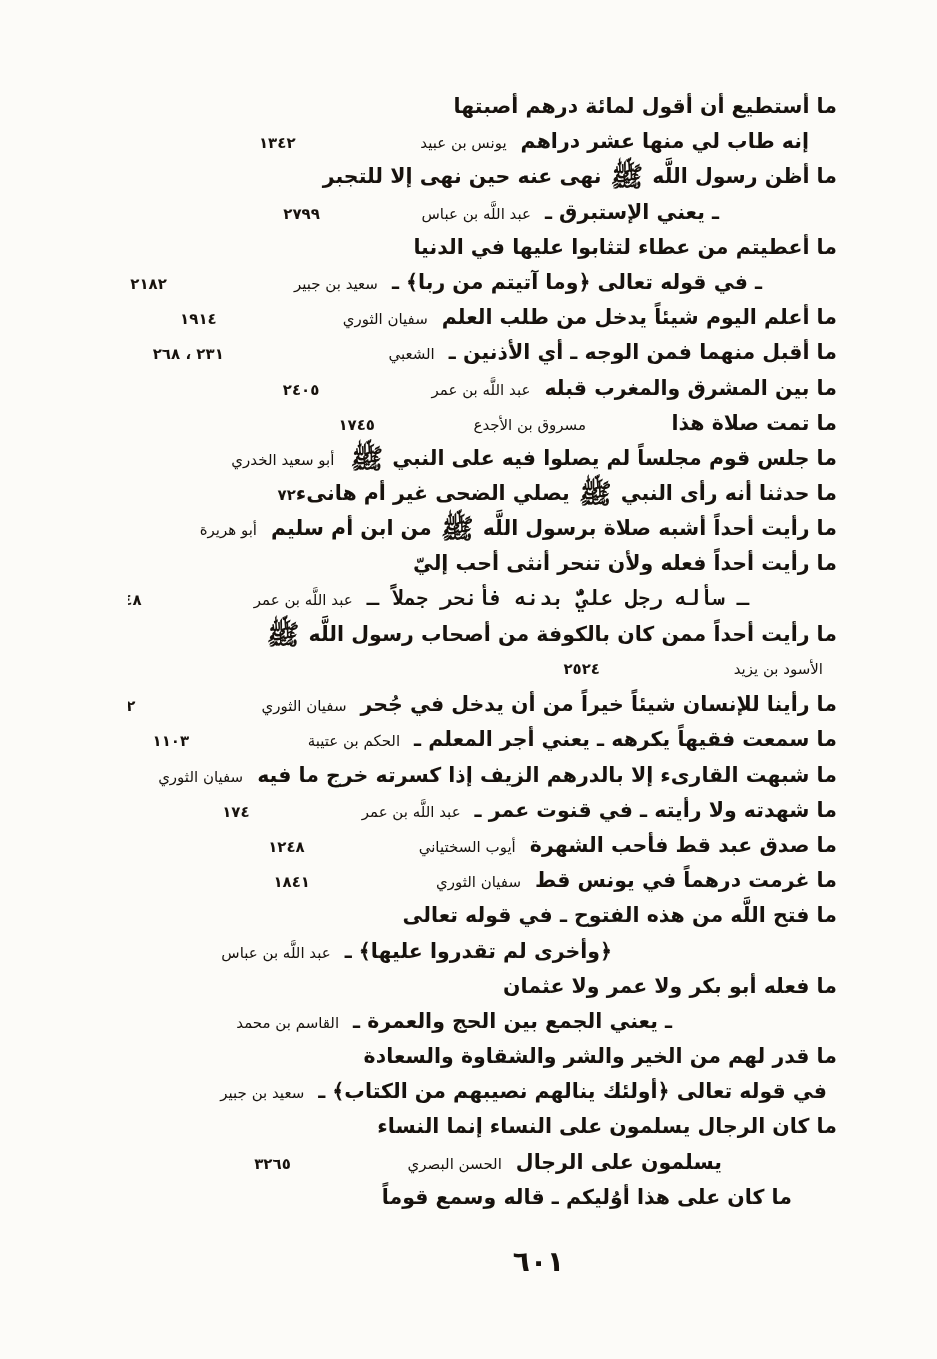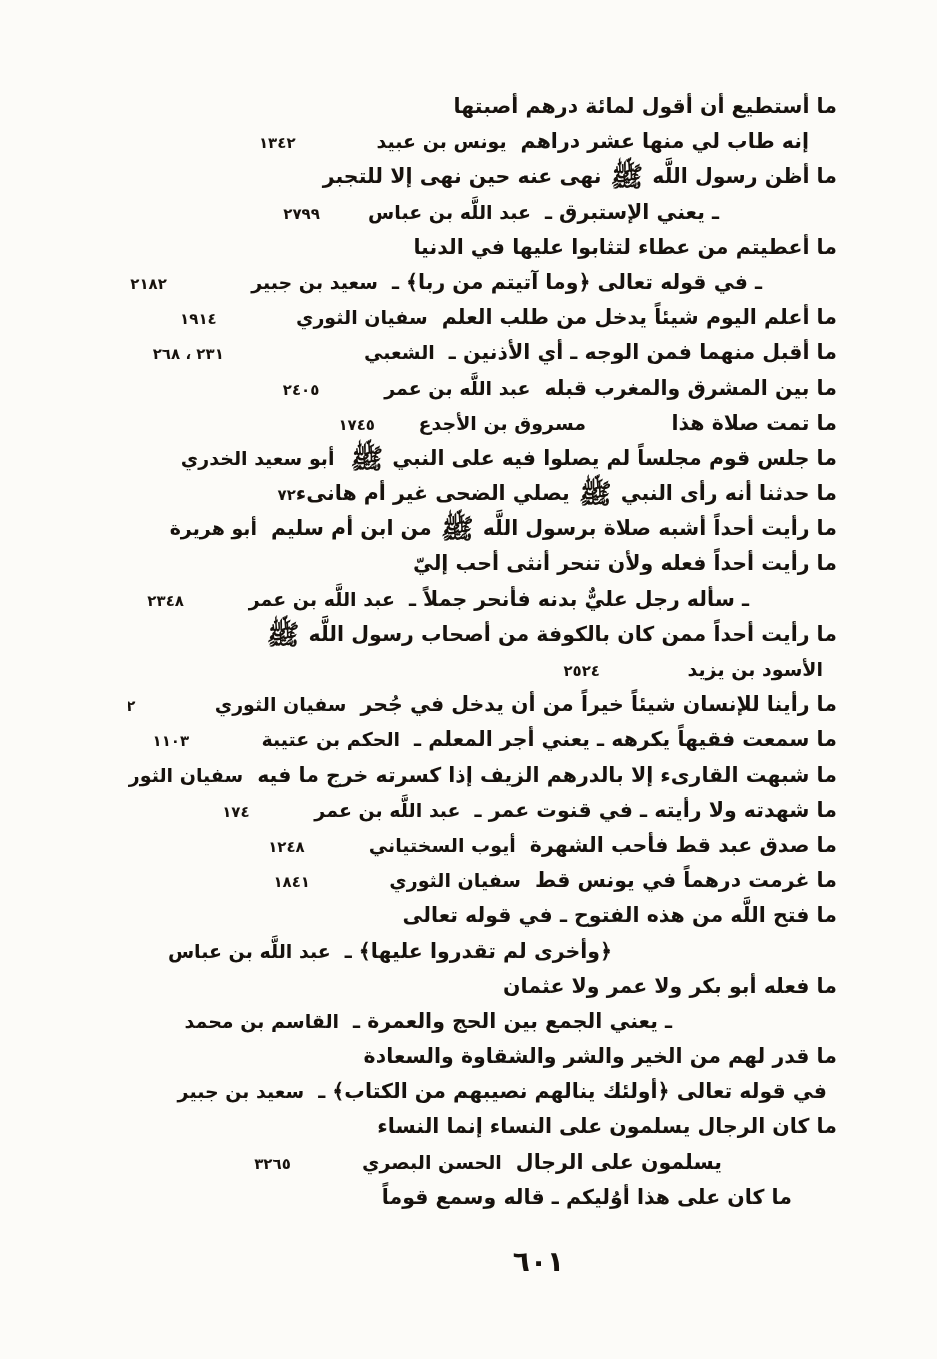--- a/index.html
+++ b/index.html
@@ -31,22 +31,22 @@
     line-height:35.2px;
   }
   .cell{color:var(--ink);}
   .txt{
     font-size:20.5px;
     font-weight:700;
     white-space:nowrap;
     overflow:visible;
   }
   .name{
-    font-size:19px;
-    font-weight:700;
+    font-size:15px;
+    font-weight:400;
     white-space:nowrap;
     padding-right:14px;
   }
   .num{
     font-size:15px;
     font-weight:700;
     white-space:nowrap;
     letter-spacing:1px;
   }
   .hon{ 
@@ -132,21 +132,21 @@
         <div class="cell txt">ما رأيت أحداً أشبه صلاة برسول اللَّه <span class="hon">ﷺ</span> من ابن أم سليم</div>
         <div class="cell name">أبو هريرة</div>
         <div class="cell num">١٣٦٦</div>
       </div>
       <div class="row">
         <div class="cell txt">ما رأيت أحداً فعله ولأن تنحر أنثى أحب إليّ</div>
         <div class="cell name"></div>
         <div class="cell num"></div>
       </div>
       <div class="row">
-        <div class="cell txt" style="padding-right: 88px;">ـ سأله رجل عليٌّ بدنه فأنحر جملاً ـ</div>
+        <div class="cell txt" style="padding-right: 88px; font-family: Liberation Mono, monospace;">ـ سأله رجل عليٌّ بدنه فأنحر جملاً ـ</div>
         <div class="cell name">عبد اللَّه بن عمر</div>
         <div class="cell num">٢٣٤٨</div>
       </div>
       <div class="row">
         <div class="cell txt">ما رأيت أحداً ممن كان بالكوفة من أصحاب رسول اللَّه <span class="hon">ﷺ</span></div>
         <div class="cell name"></div>
         <div class="cell num"></div>
       </div>
       <div class="row">
         <div class="cell name">الأسود بن يزيد</div>

